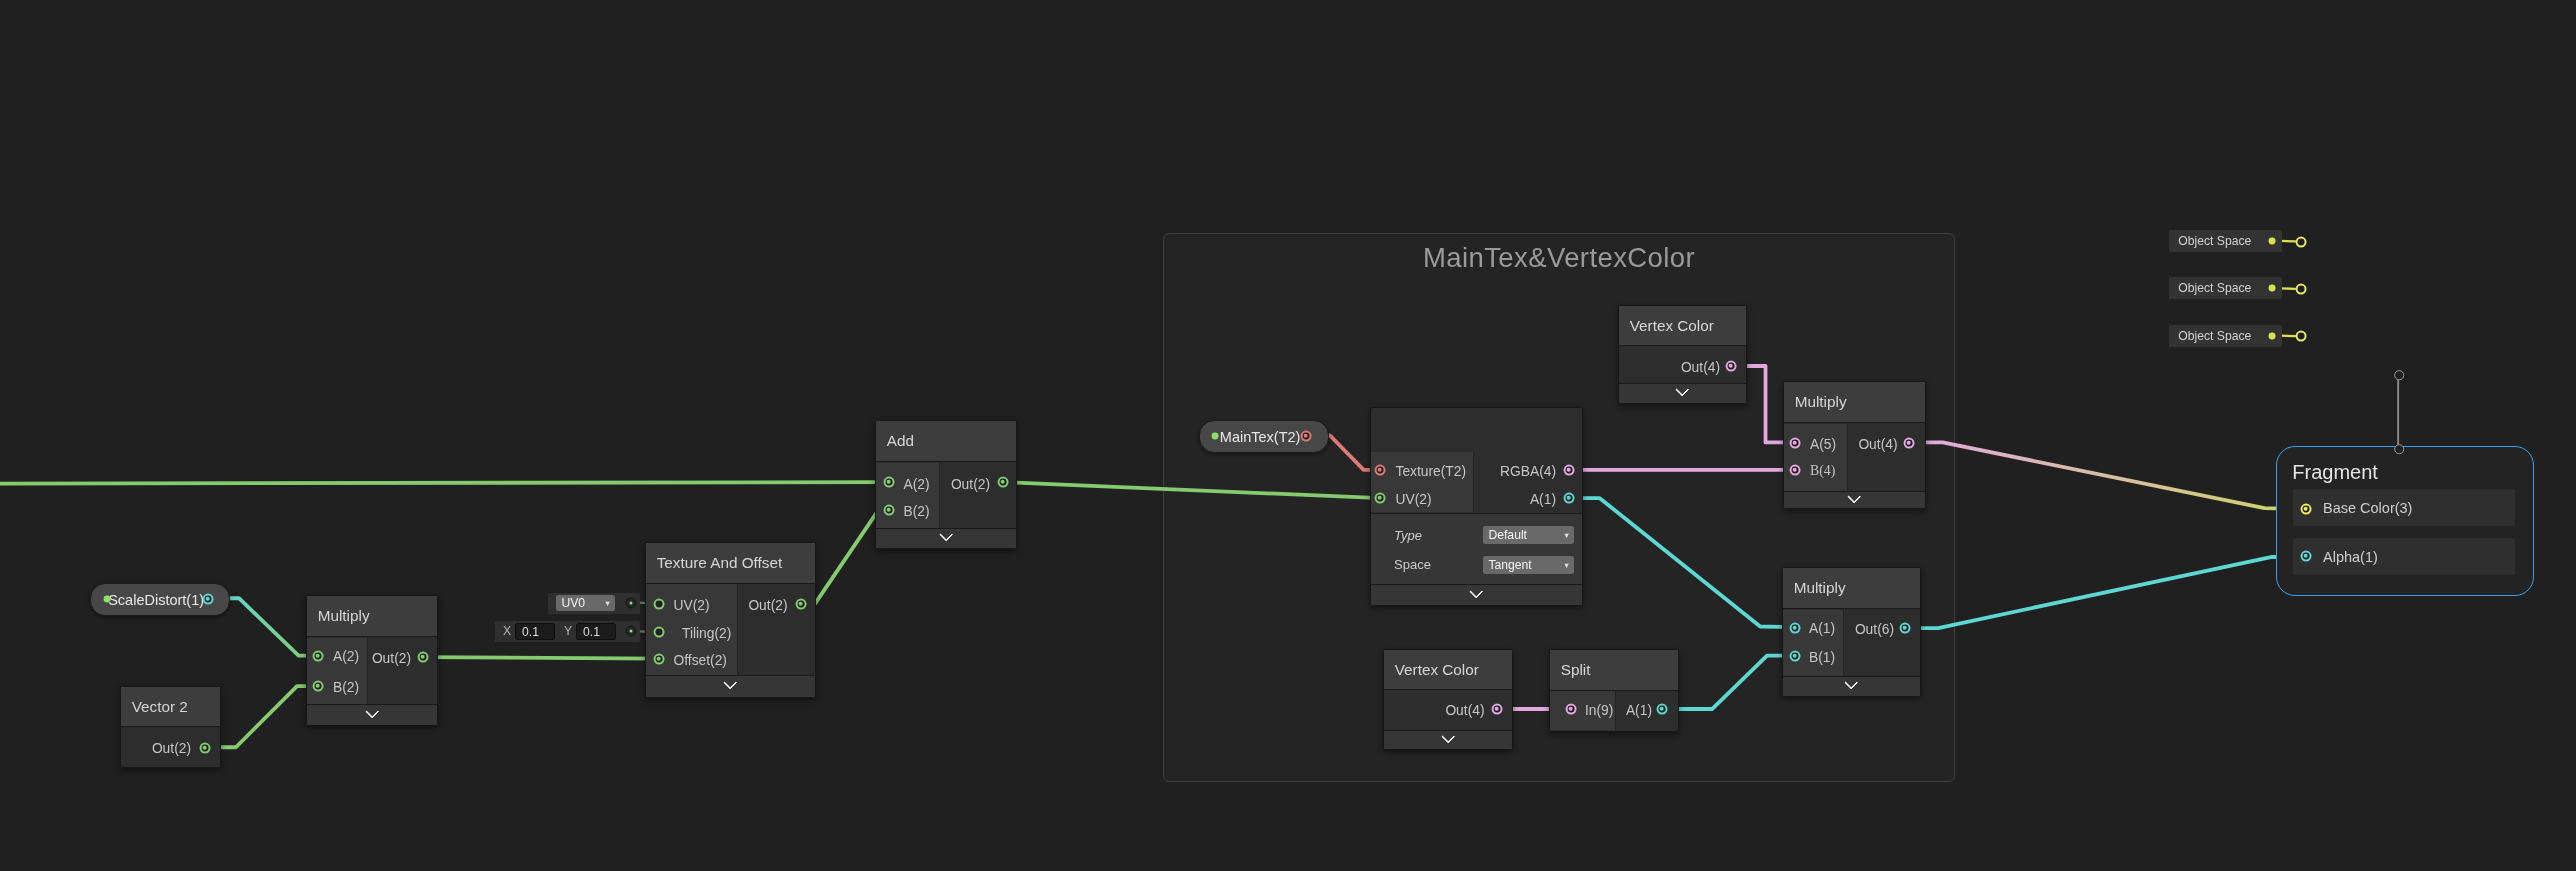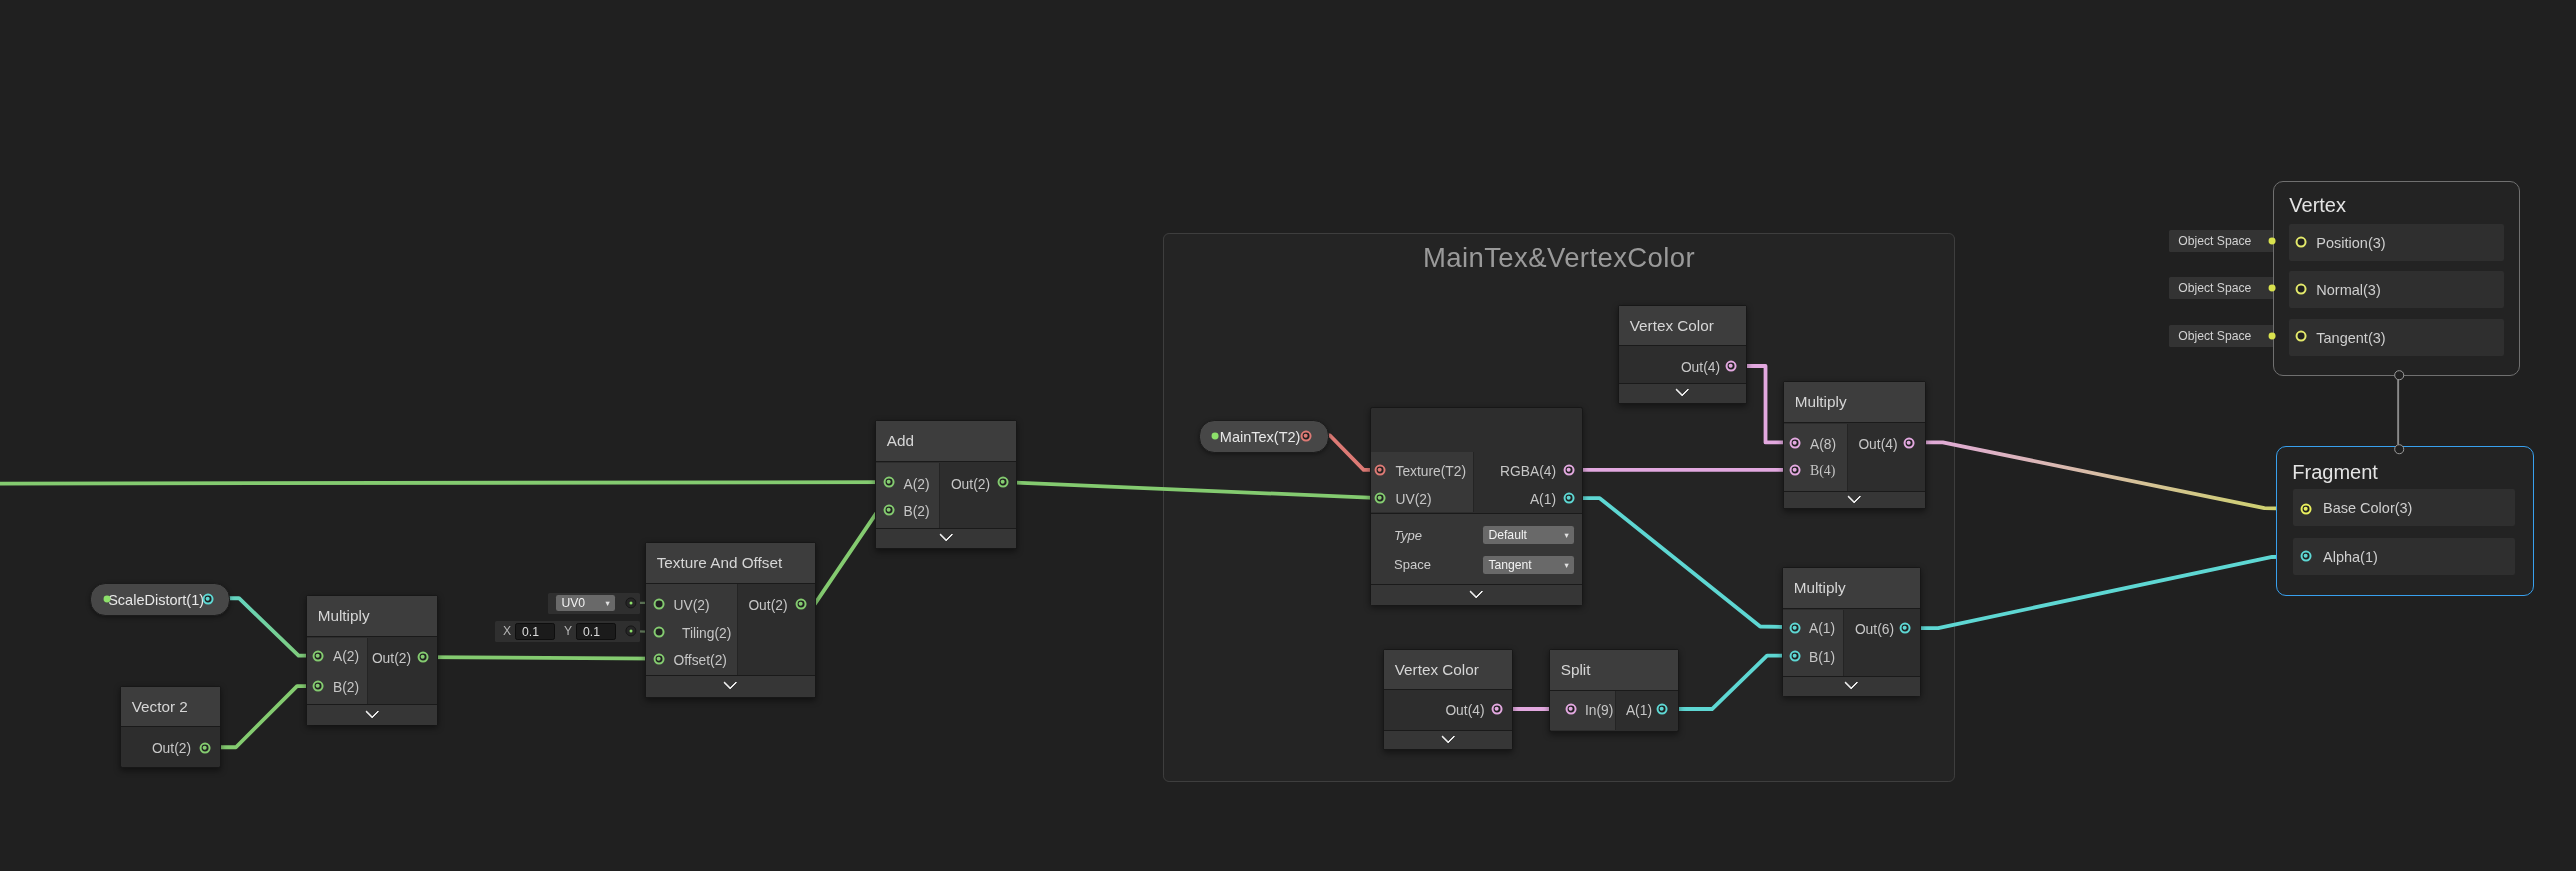--- a/index.html
+++ b/index.html
@@ -188,21 +188,21 @@
     <div class="ntitle" style="height:40px;">Vertex Color</div>
     <div class="rlabel" style="right:26px;top:61px;">Out(4)</div>
     <div class="chevrow" style="top:77px;height:19px;">
         <div class="chev"></div>
       </div>
   </div>
 
   <div class="node" style="left:1783px;top:381px;width:141px;height:126px;">
     <div class="ntitle" style="height:41px;">Multiply</div>
     <div class="leftcol" style="top:42px;height:67px;width:63px;"></div>
-    <div class="rlabel" style="left:26px;top:62px;">A(8)</div>
+    <div class="rlabel" style="left:26px;top:62px;">A(5)</div>
     <div class="rlabel" style="left:26px;top:89px;font-family:Liberation Serif, serif;">B(4)</div>
     <div class="rlabel" style="right:27.5px;top:62px;">Out(4)</div>
     <div class="chevrow" style="top:109px;height:16px;">
         <div class="chev"></div>
       </div>
   </div>
 
   <div class="node" style="left:1383px;top:649px;width:128px;height:99px;">
     <div class="ntitle" style="height:40px;">Vertex Color</div>
     <div class="rlabel" style="right:27.5px;top:60px;">Out(4)</div>
@@ -232,34 +232,22 @@
   <div class="osw" style="left:2169px;top:230px;">
       <span>Object Space</span>
     </div>
   <div class="osw" style="left:2169px;top:277px;">
       <span>Object Space</span>
     </div>
   <div class="osw" style="left:2169px;top:325px;">
       <span>Object Space</span>
     </div>
 
-  <div class="master vertex" style="left:2273px;top:181px;width:245px;height:193px;">
-    <div class="mtitle" style="top:12.2px;">Vertex</div>
-    <div class="block" style="left:15.3px;top:42px;width:215px;height:37px;padding-left:27px;">
-        <span>Position(3)</span>
-      </div>
-    <div class="block" style="left:15.3px;top:89px;width:215px;height:37px;padding-left:27px;">
-        <span>Normal(3)</span>
-      </div>
-    <div class="block" style="left:15.3px;top:137px;width:215px;height:37px;padding-left:27px;">
-        <span>Tangent(3)</span>
-      </div>
-  </div>
-
-  <div class="master fragment" style="left:2276px;top:446px;width:256px;height:148px;">
+
+  <div class="master fragment" style="left:2276px;top:446px;width:256px;height:148px;border-radius:19px;">
     <div class="mtitle" style="top:13.8px;">Fragment</div>
     <div class="block" style="left:16px;top:42px;width:222px;height:37px;padding-left:30px;">
         <span>Base Color(3)</span>
       </div>
     <div class="block" style="left:16px;top:91px;width:222px;height:37px;padding-left:30px;">
         <span>Alpha(1)</span>
       </div>
   </div>
 
   <div class="stackring" style="left:2399px;top:375px;"></div>

